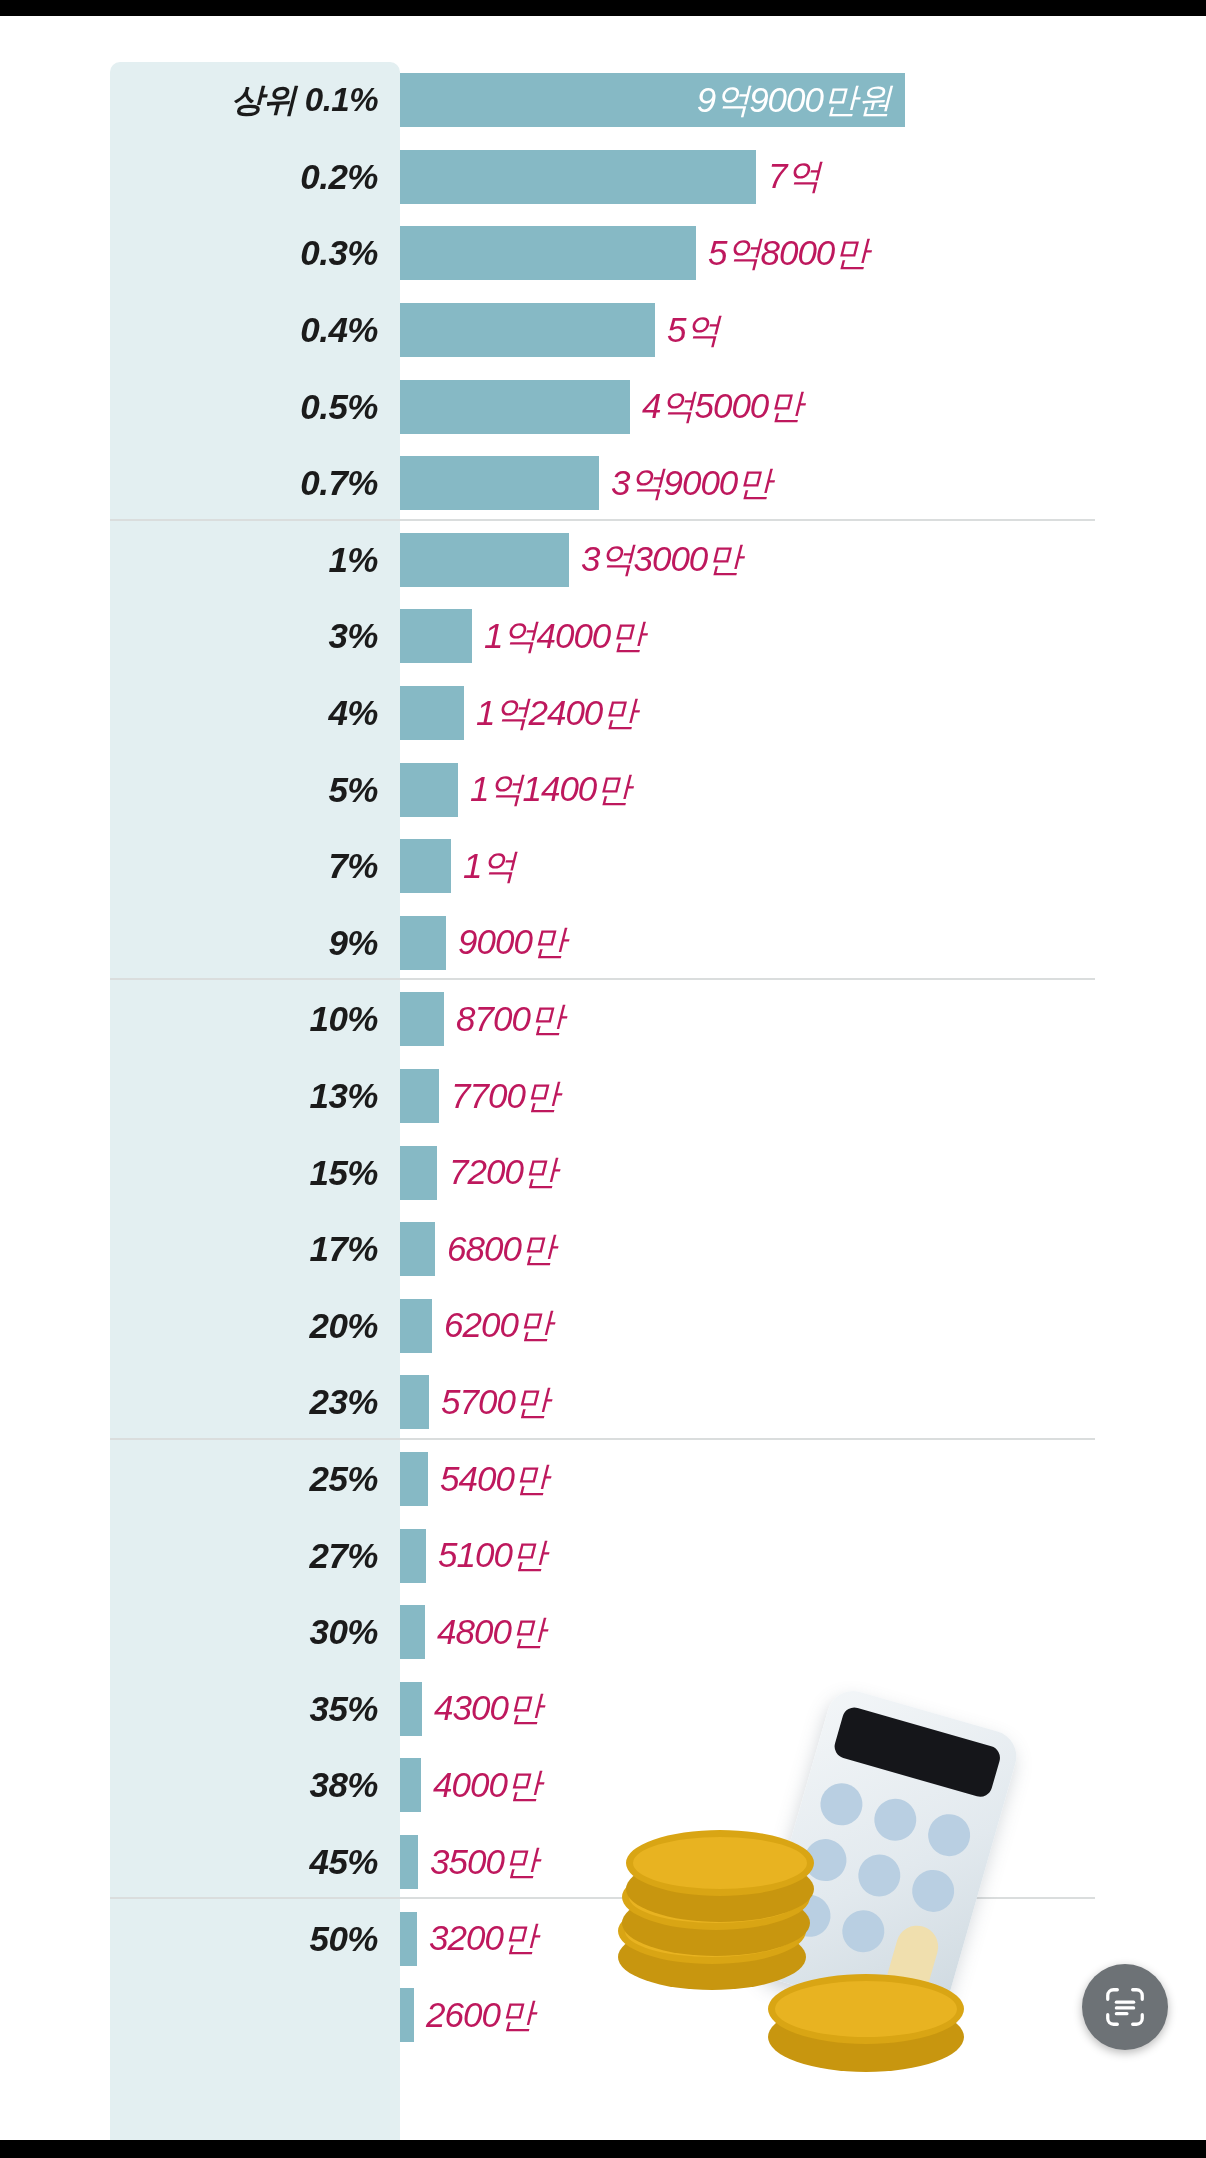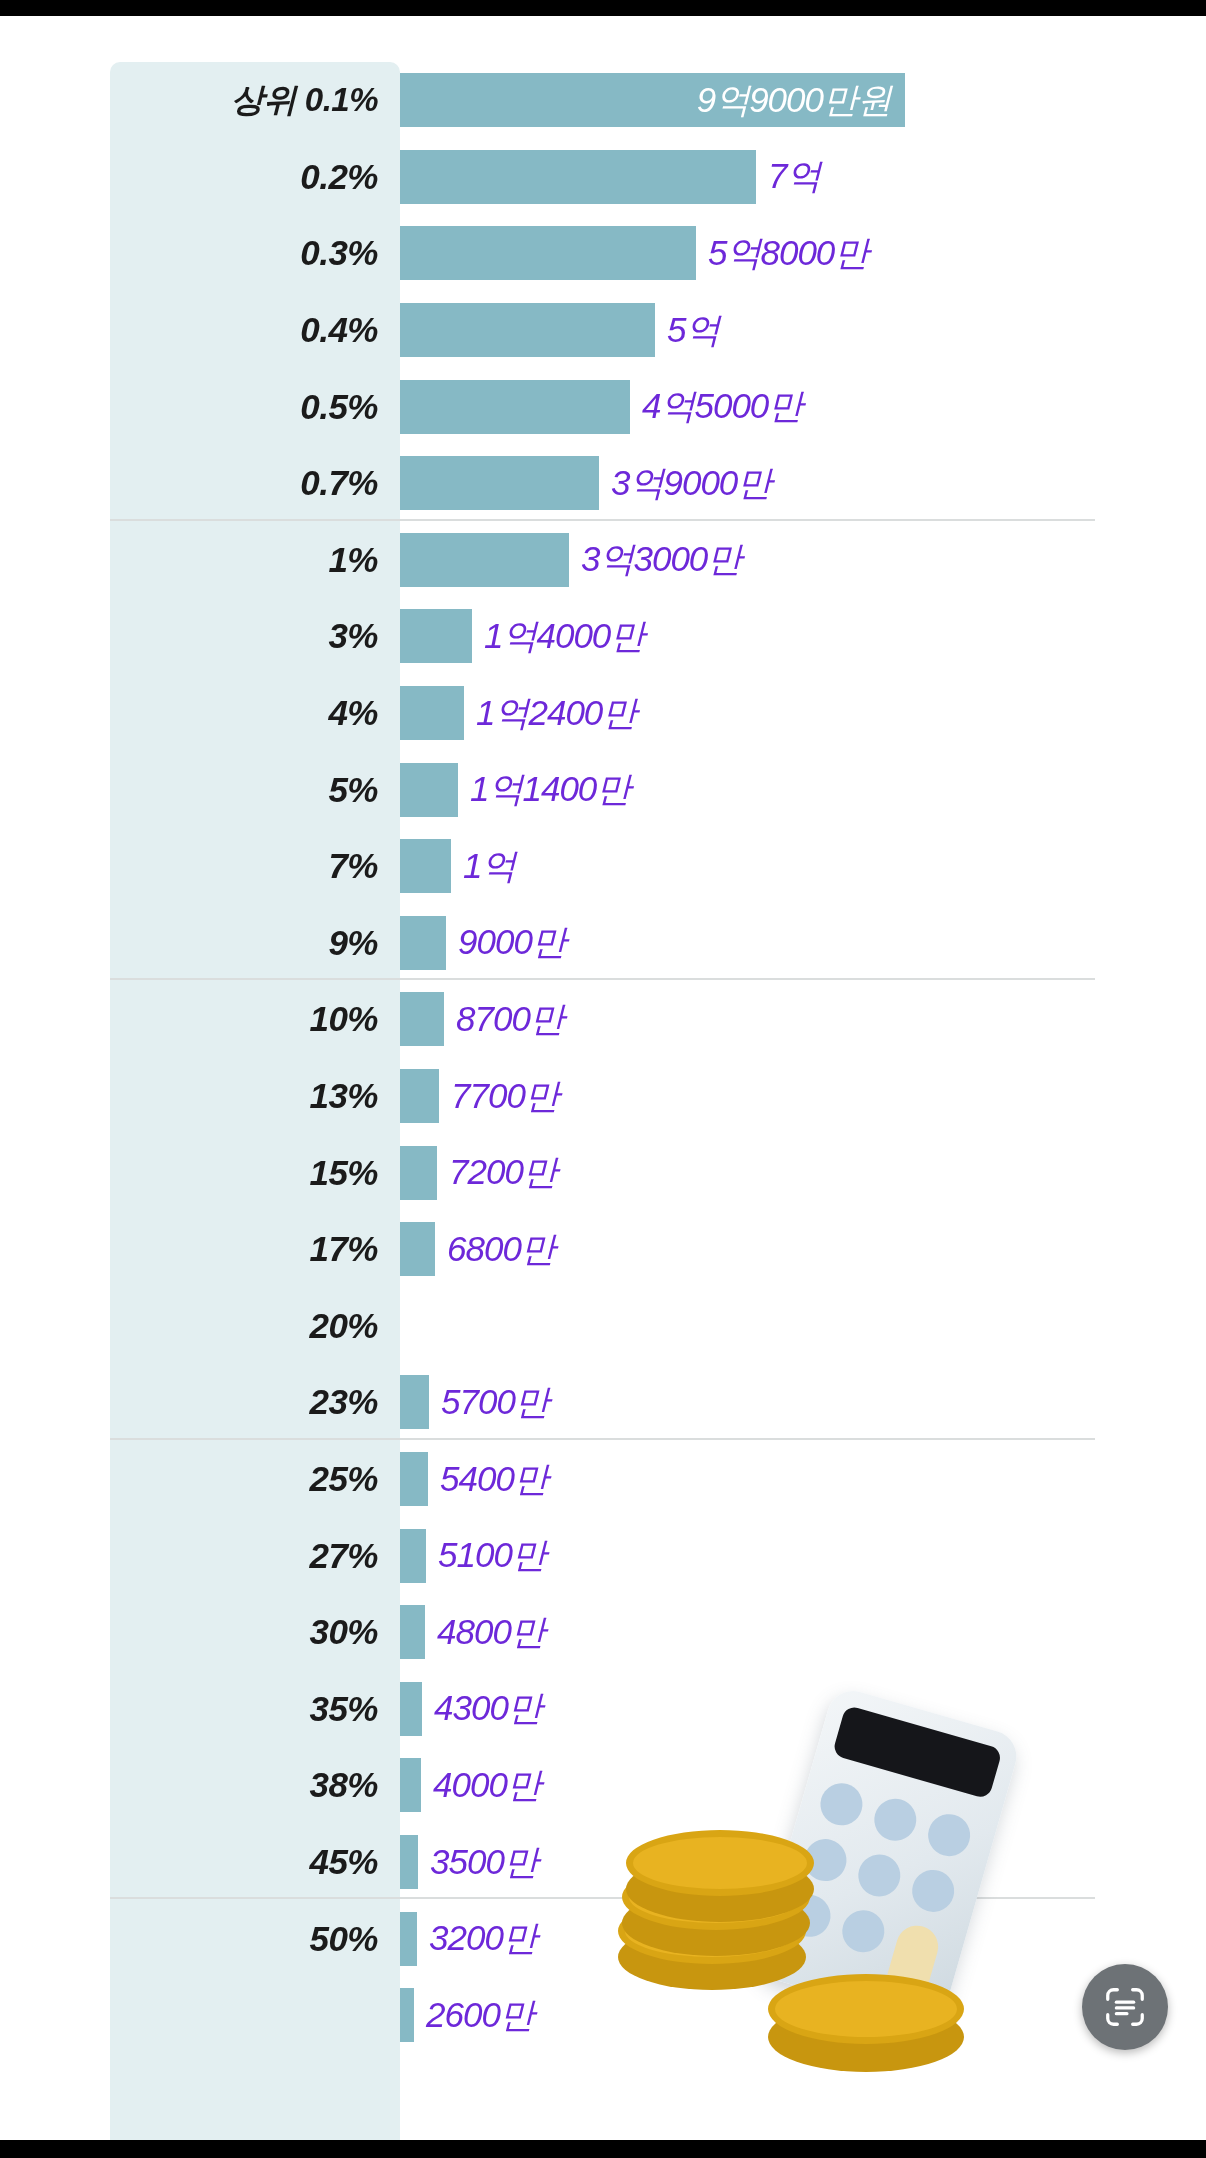--- a/index.html
+++ b/index.html
@@ -69,21 +69,21 @@
   }
 
   .bar {
     height:54px;
     background:#86b9c5;
     flex:none;
   }
 
   .val {
     font-size:35px;
-    color:#6d28d9;
+    color:#be185d;
     white-space:nowrap;
     margin-left:12px;
     letter-spacing:-1px;
   }
   .val.inside {
     color:#ffffff;
     margin-left:0;
     margin-right:14px;
     position:absolute;
     right:0;
@@ -290,20 +290,24 @@
         </div>
         <div class="row" style="position: absolute; left: 0px; top: 1195px; width: 1206px;">
           <div class="pct">17%</div>
           <div class="bar-wrap">
             <div class="bar" style="width: 35px; background: rgb(134, 185, 197);"></div>
             <div class="val">6800만</div>
           </div>
         </div>
         <div class="row" style="position: absolute; left: 0px; top: 1271.6px; width: 1206px;">
           <div class="pct">20%</div>
+          <div class="bar-wrap">
+            <div class="bar" style="width: 32px; background: rgb(134, 185, 197);"></div>
+            <div class="val">6200만</div>
+          </div>
         </div>
         <div class="row" style="position: absolute; left: 0px; top: 1348.2px; width: 1206px;">
           <div class="pct">23%</div>
           <div class="bar-wrap">
             <div class="bar" style="width: 29px; background: rgb(134, 185, 197);"></div>
             <div class="val">5700만</div>
           </div>
         </div>
         <div class="sep" style="top: 1421.8px;"></div>
         <div class="row" style="position: absolute; left: 0px; top: 1424.8px; width: 1206px; padding-left: 32px;">

